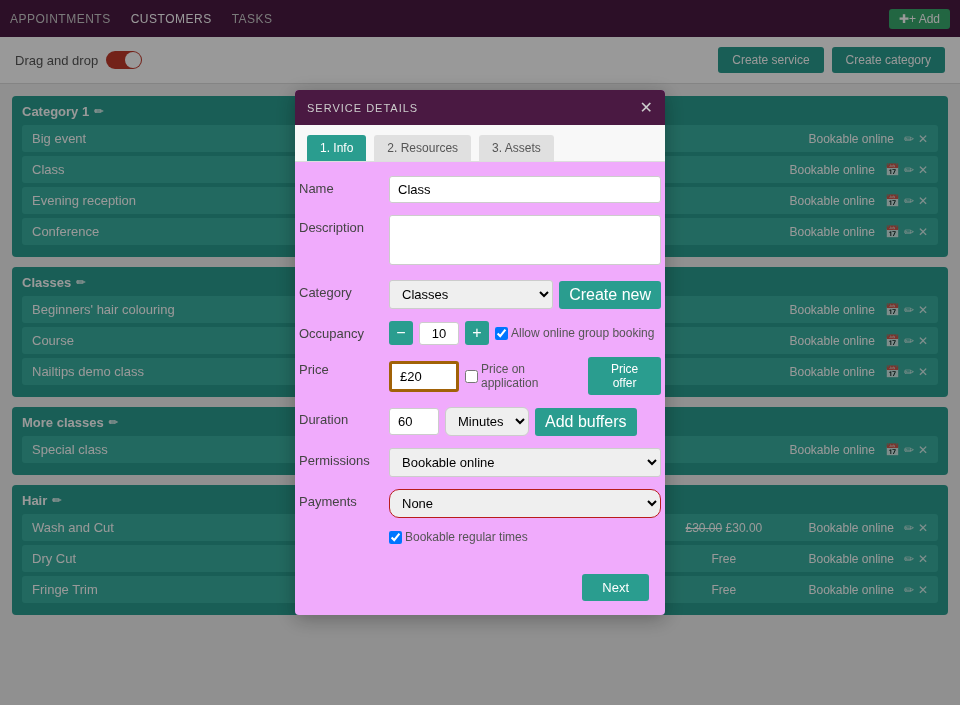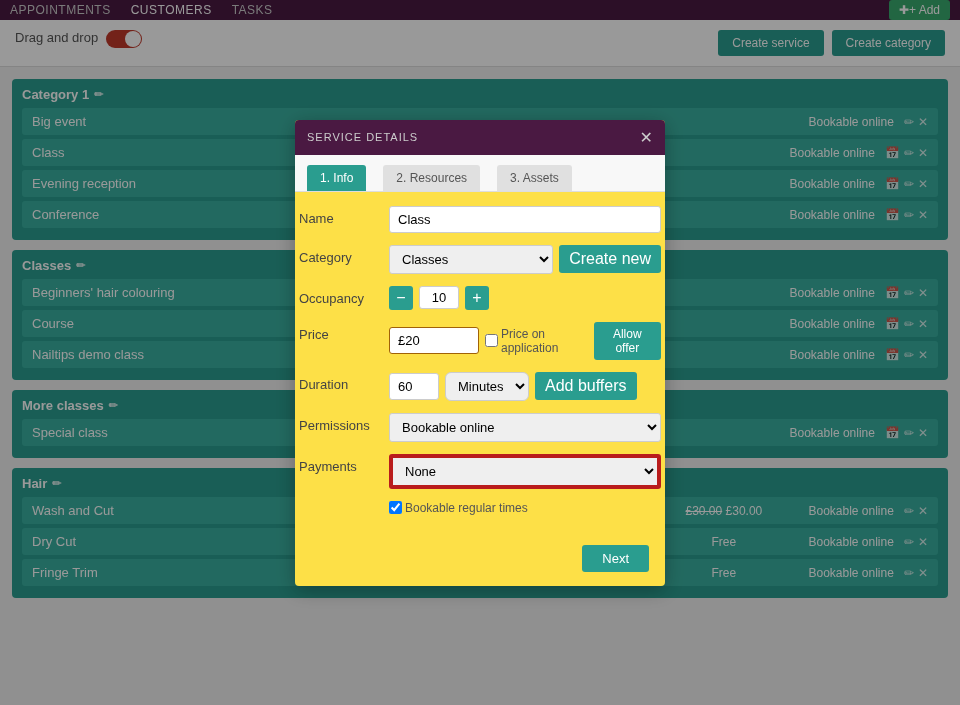--- a/index.html
+++ b/index.html
@@ -1,21 +1,21 @@
 <!DOCTYPE html>
 <html><head>
   <meta charset="utf-8">
   <style>
     * { box-sizing: border-box; margin: 0; padding: 0; }
     body { font-family: Arial, sans-serif; font-size: 13px; background: #f0f0f0; }
 
     
     .top-nav {
       background: #4a1942;
-      height: 20px;
+      height: 37px;
       display: flex;
       align-items: center;
       padding: 0 10px;
       gap: 20px;
     }
     .top-nav a {
       color: #ccc;
       text-decoration: none;
       font-size: 12px;
       letter-spacing: 0.5px;
@@ -33,20 +33,21 @@
       display: flex;
       align-items: center;
       gap: 4px;
     }
 
     
     .toolbar {
       background: #fff;
       padding: 10px 15px;
       display: flex;
+      align-items: center;
       border-bottom: 1px solid #ddd;
     }
     .drag-drop-label { color: #555; font-size: 13px; margin-right: 8px; }
     .toggle {
       width: 36px; height: 18px;
       background: #e0e0e0;
       border-radius: 9px;
       position: relative;
       cursor: pointer;
     }
@@ -111,40 +112,40 @@
     .overlay {
       position: fixed;
       top: 0; left: 0; right: 0; bottom: 0;
       background: rgba(0,0,0,0.4);
       z-index: 100;
       display: flex;
       align-items: center;
       justify-content: center;
     }
     .dialog {
-      background: #fde047;
+      background: #f0abfc;
       border-radius: 4px;
       width: 370px;
       box-shadow: 0 4px 20px rgba(0,0,0,0.3);
       overflow: hidden;
     }
     .dialog-header {
       background: #4a1942;
       color: #ccc;
       font-size: 11px;
       letter-spacing: 1px;
       padding: 8px 12px;
       display: flex;
       justify-content: space-between;
       align-items: center;
     }
     .dialog-close { color: #ccc; cursor: pointer; font-size: 16px; background: none; border: none; }
     .dialog-tabs {
       display: flex;
-      gap: 17px;
+      gap: 8px;
       padding: 10px 12px 0;
       background: #f8f8f8;
       border-bottom: 1px solid #ddd;
     }
     .dialog-tab {
       padding: 5px 12px;
       border-radius: 3px 3px 0 0;
       font-size: 12px;
       cursor: pointer;
       border: 1px solid transparent;
@@ -213,22 +214,22 @@
       width: 40px;
       text-align: center;
       border: 1px solid #ccc;
       border-radius: 3px;
       padding: 3px;
       font-size: 13px;
     }
     .check-label { font-size: 12px; color: #555; display: flex; align-items: center; gap: 3px; }
     .price-row { display: flex; align-items: center; gap: 6px; }
     .price-input {
-      width: 90px;
-      border: 1px solid #a16207;
+      width: 70px;
+      border: 3px solid #a16207;
       border-radius: 3px;
       padding: 5px 8px;
       font-size: 13px;
     }
     .btn-create-offer {
       background: #2a9d8f;
       color: #fff;
       border: none;
       border-radius: 3px;
       padding: 5px 10px;
@@ -260,22 +261,22 @@
     }
     .permissions-select {
       width: 100%;
       border: 1px solid #ccc;
       border-radius: 3px;
       padding: 5px 8px;
       font-size: 13px;
     }
     .payments-select {
       width: 100%;
-      border: 4px solid #b91c1c;
-      border-radius: 3px;
+      border: 1px solid #b91c1c;
+      border-radius: 10px;
       padding: 5px 8px;
       font-size: 13px;
     }
     .booking-times-row {
       display: flex;
       align-items: center;
       gap: 10px;
       margin-bottom: 10px;
       padding-left: 90px;
     }
@@ -463,52 +464,62 @@
     </div>
     <div class="dialog-body">
 
       <div class="form-row">
         <span class="form-label">Name</span>
         <div class="form-control-wrap">
           <input type="text" class="form-input" value="Class" style="">
         </div>
       </div>
 
+      <div class="form-row">
+        <span class="form-label">Description</span>
+        <div class="form-control-wrap">
+          <textarea class="form-textarea" style=""></textarea>
+        </div>
+      </div>
 
       <div class="form-row">
         <span class="form-label">Category</span>
         <div class="form-control-wrap category-row">
           <select class="form-select">
             <option>Classes</option>
             <option>Category 1</option>
             <option>More classes</option>
             <option>Hair</option>
           </select>
           <button class="btn-create-new">Create new</button>
         </div>
       </div>
 
       <div class="form-row">
         <span class="form-label">Occupancy</span>
         <div class="form-control-wrap occupancy-row">
           <button class="occ-btn">−</button>
           <input type="text" class="occ-input" value="10" style="">
           <button class="occ-btn">+</button>
+          <label class="check-label">
+            <input type="checkbox" checked="" style="">
+            <span>Allow online group booking</span>
+          </label>
         </div>
       </div>
 
       <div class="form-row">
         <span class="form-label">Price</span>
         <div class="form-control-wrap price-row">
           <input type="text" class="price-input" value="£20" style="">
           <label class="check-label">
             <input type="checkbox" style="">
             <span>Price on application</span>
           </label>
-          <button class="btn-create-offer">Allow offer</button>
+          <button class="btn-create-offer">Price offer</button>
         </div>
       </div>
 
       <div class="form-row">
         <span class="form-label">Duration</span>
         <div class="form-control-wrap duration-row">
           <input type="text" class="duration-input" value="60" style="">
           <select class="duration-select">
             <option>Minutes</option>
             <option>Hours</option>

